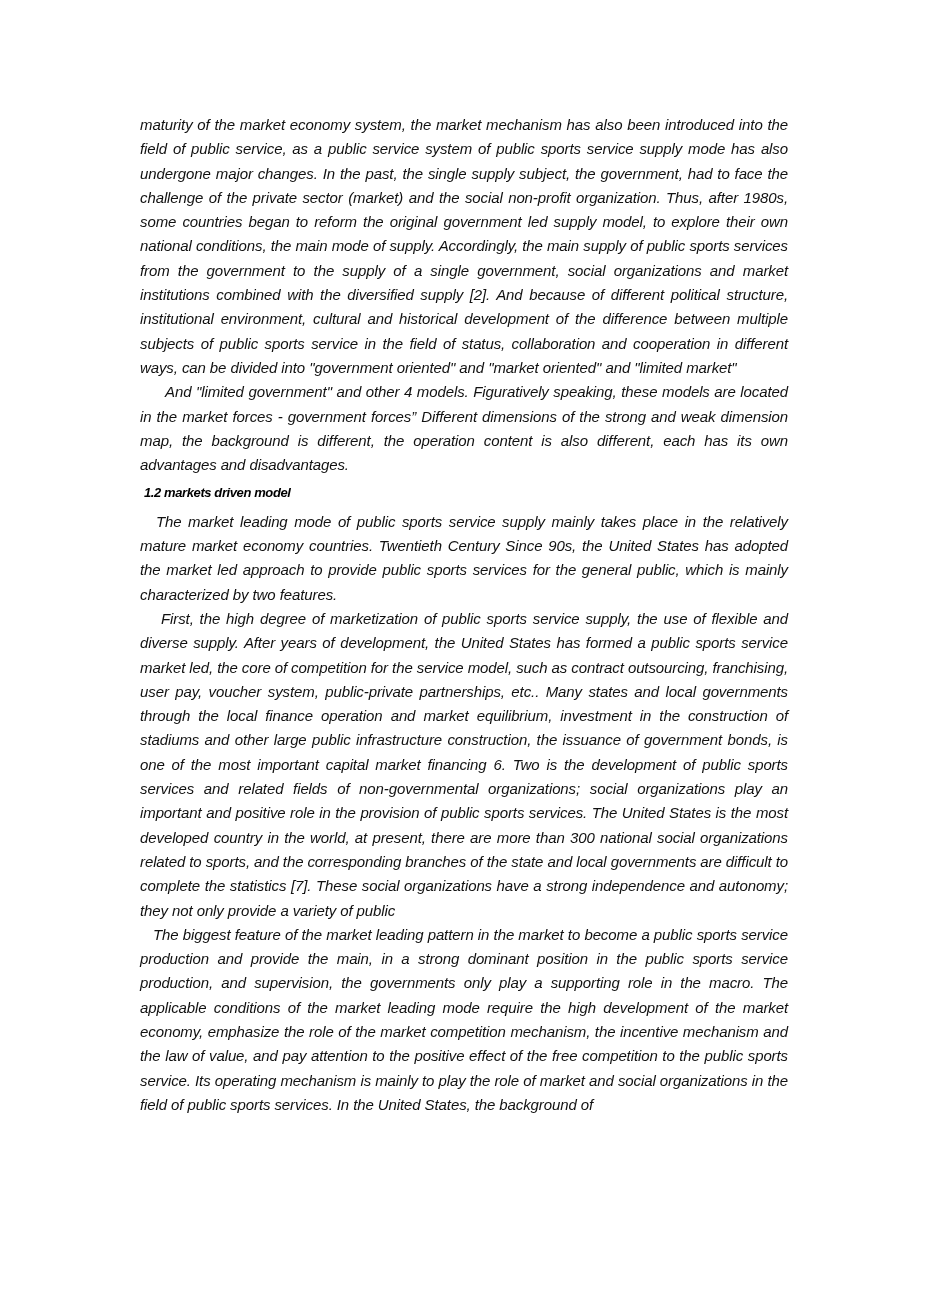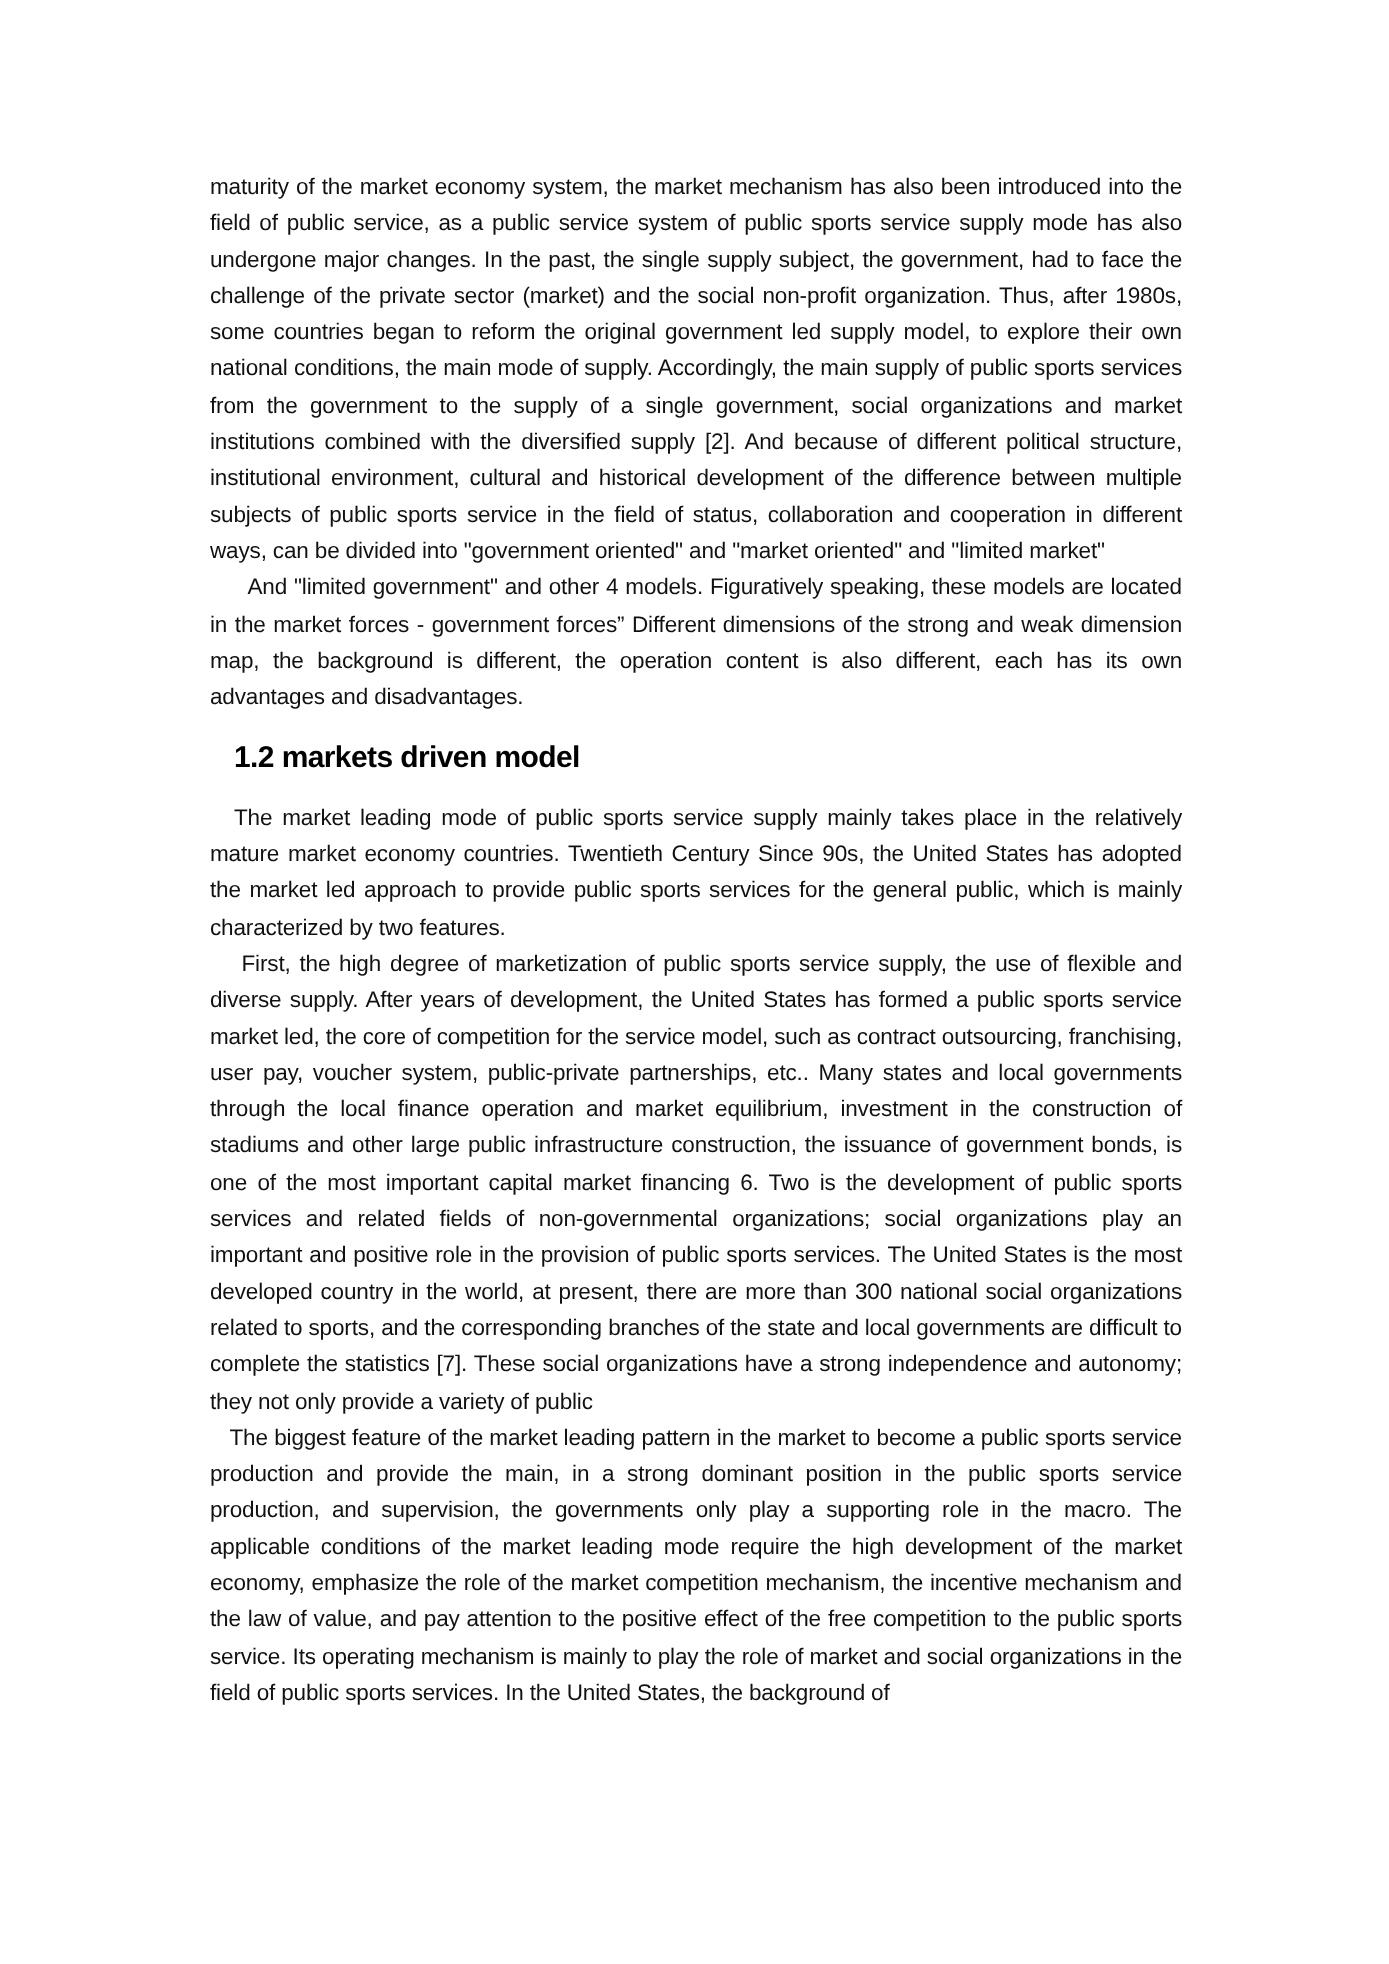--- a/index.html
+++ b/index.html
@@ -6,20 +6,21 @@
     margin: 0;
     padding: 0;
     background: #ffffff;
   }
   .page {
     position: relative;
     width: 926px;
     height: 1309px;
     background: #ffffff;
     overflow: hidden;
+    font-style: italic;
   }
   .text-block {
     position: absolute;
     left: 140px;
     top: 113px;
     width: 648px;
     font-family: "Liberation Sans", sans-serif;
     font-size: 15px;
     line-height: 24.3px;
     letter-spacing: -0.1px;
@@ -28,24 +29,24 @@
   }
   .para {
     margin: 0;
     padding: 0;
   }
   .ind-25 { text-indent: 25px; }
   .ind-21 { text-indent: 21px; }
   .ind-16 { text-indent: 16px; }
   .ind-13 { text-indent: 13px; }
   .heading {
-    margin: 16px;
+    margin: 4px;
     padding: 0;
     font-family: "Liberation Sans", sans-serif;
-    font-size: 20px;
+    font-size: 13px;
     font-weight: bold;
     letter-spacing: -0.4px;
     line-height: 24.3px;
     text-align: left;
     color: #000000;
   }
 </style>
 </head>
 <body>
 

